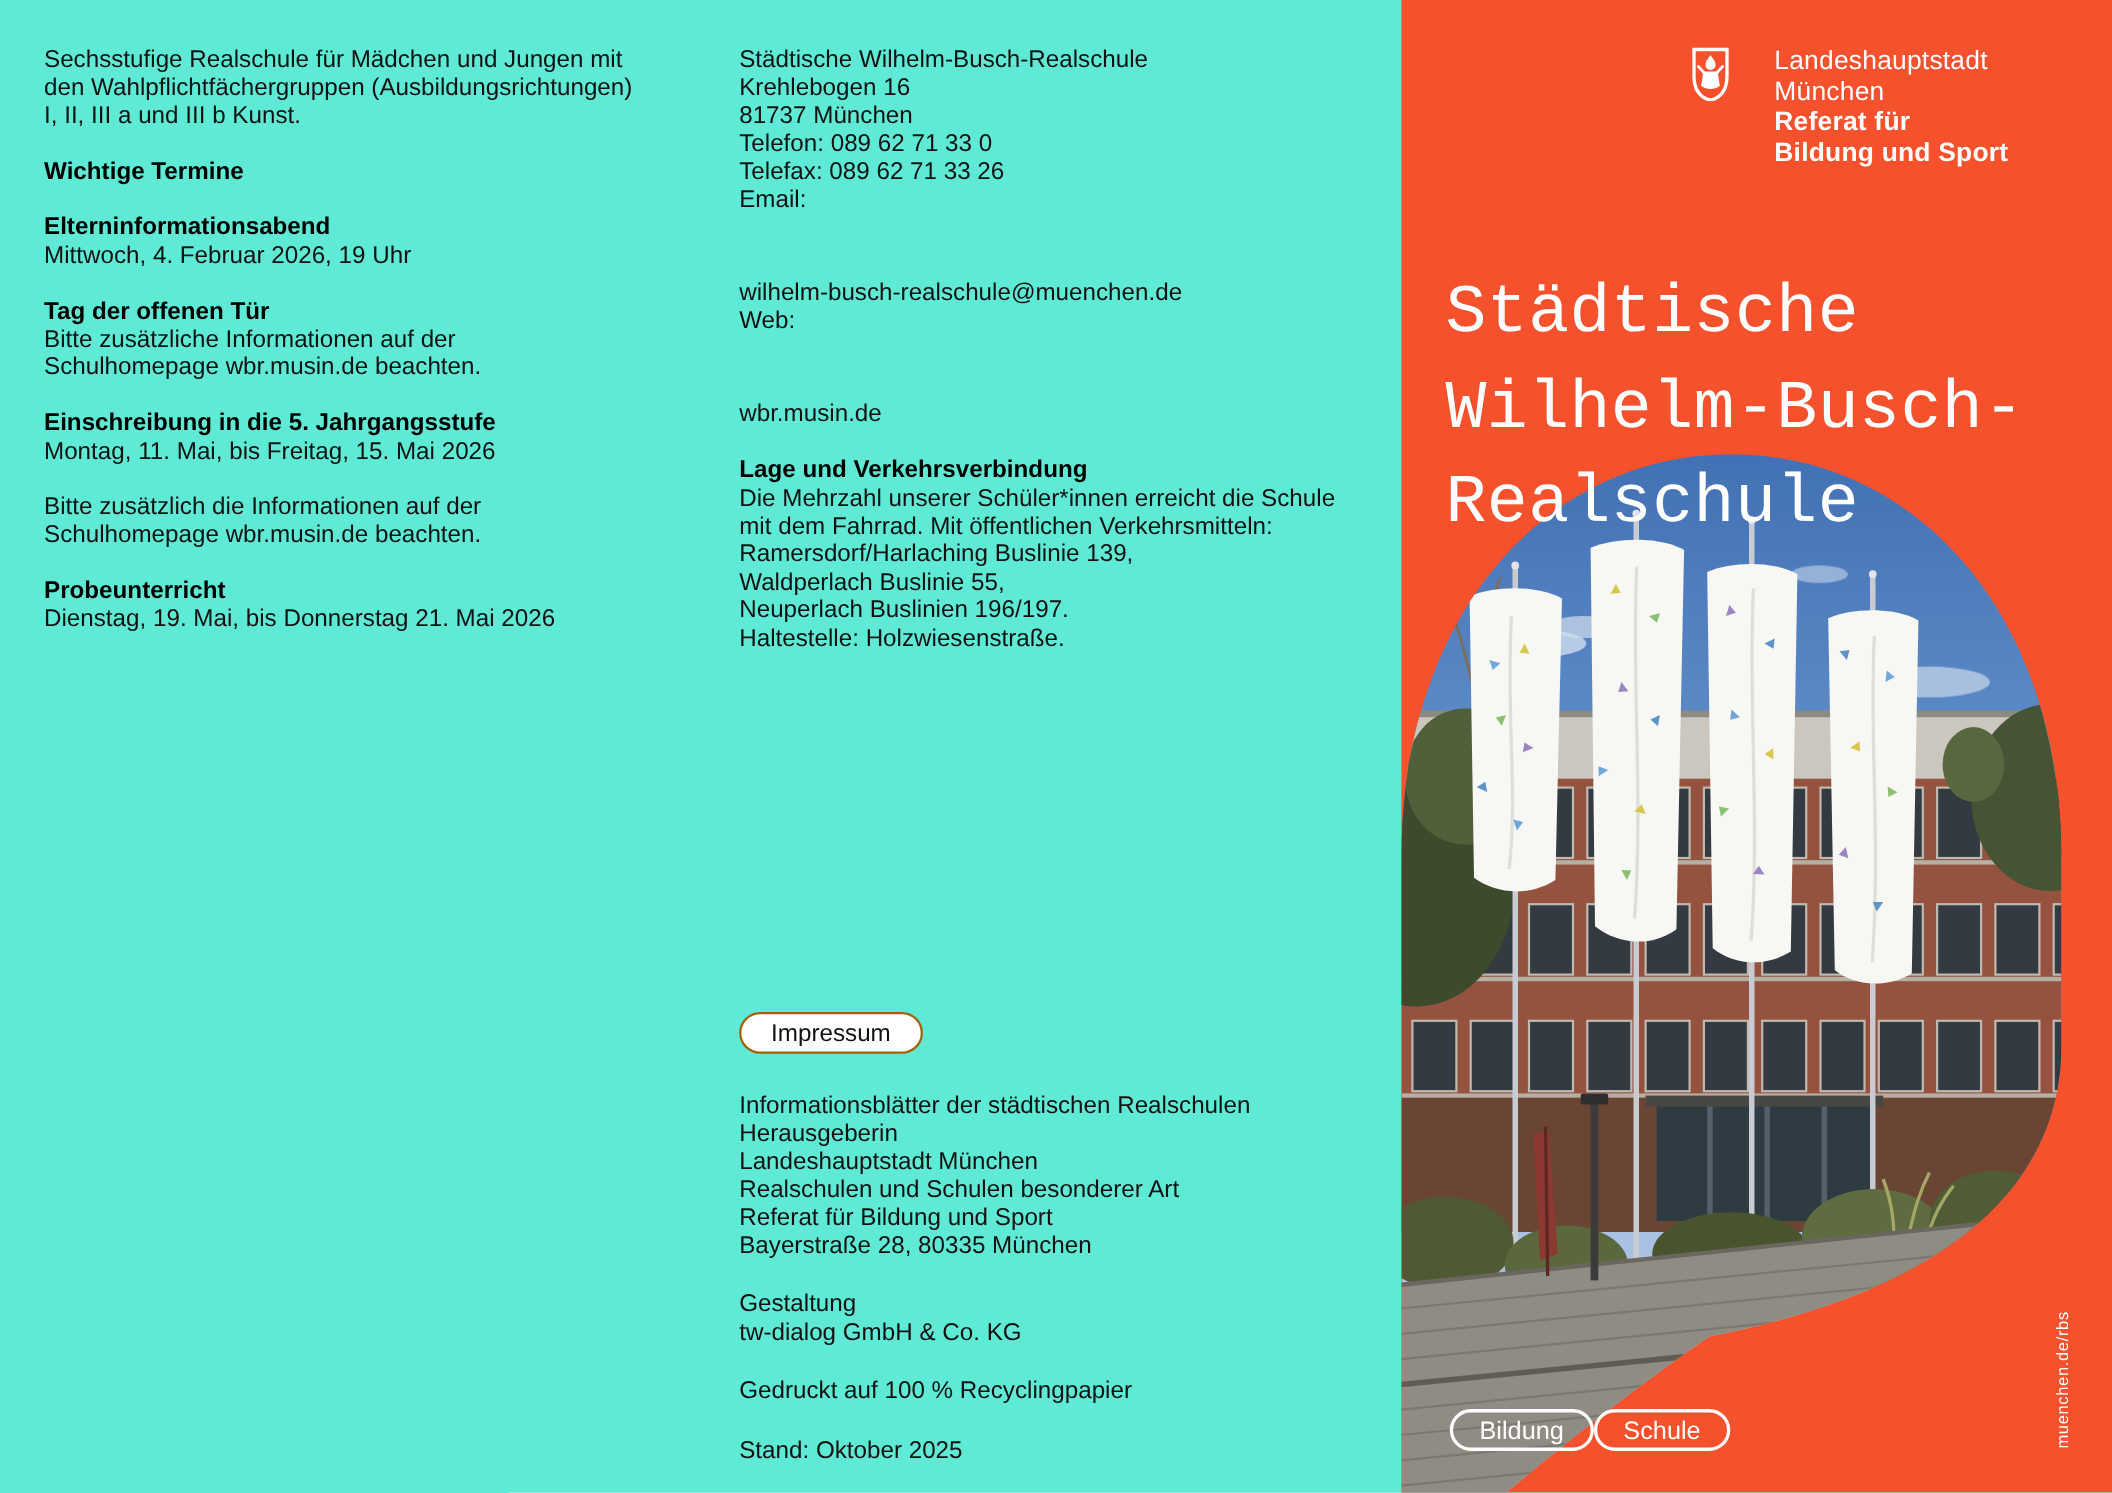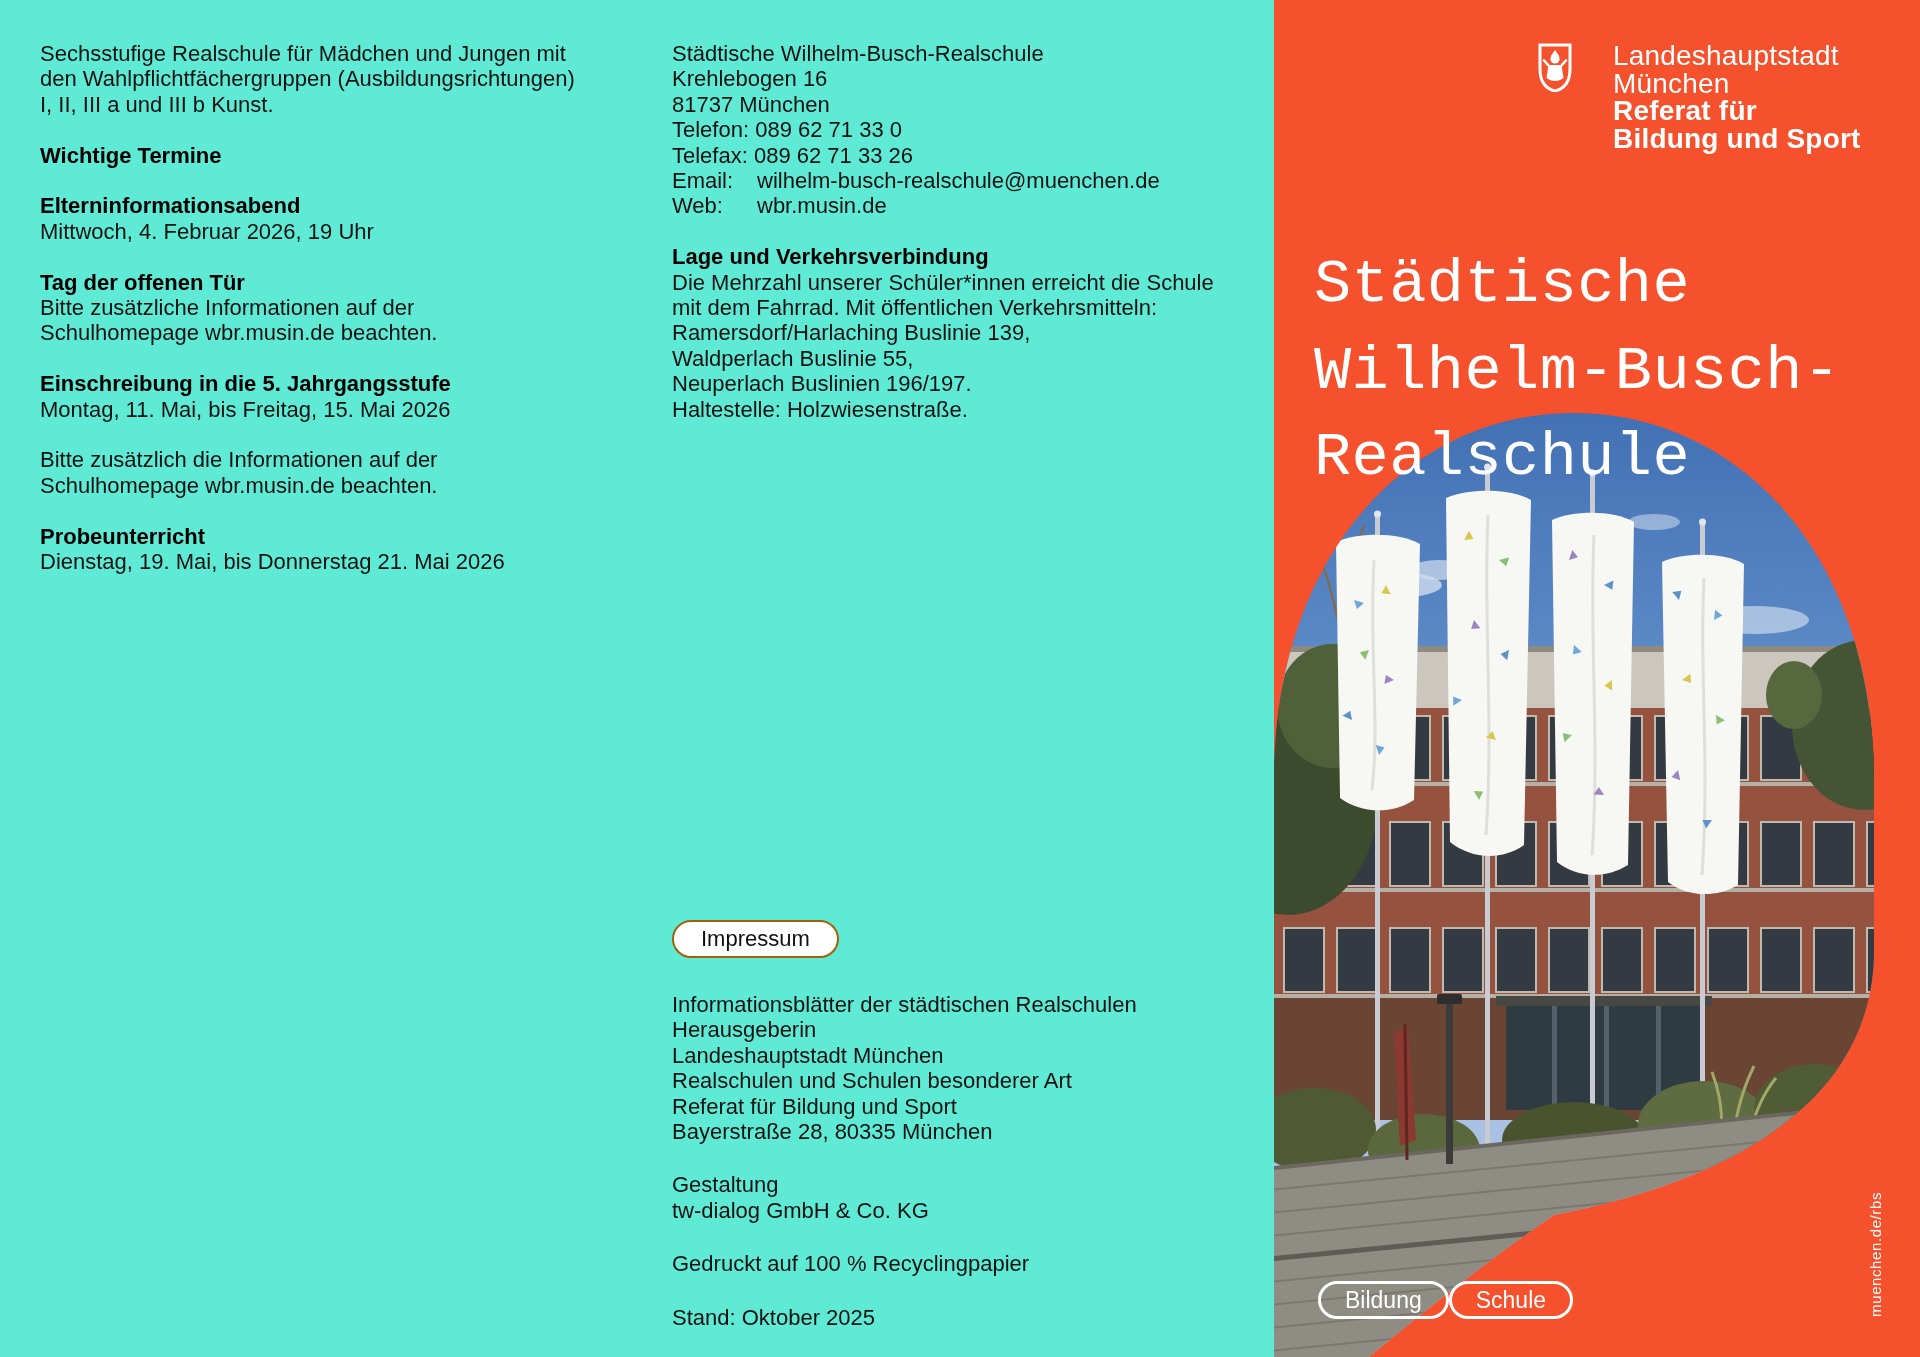--- a/index.html
+++ b/index.html
@@ -5,32 +5,32 @@
   html,body{margin:0;padding:0;background:#e8e8e8;}
   .page{position:relative;width:1920px;height:1357px;background:#5eead4;overflow:hidden;
         font-family:"Liberation Sans","DejaVu Sans",sans-serif;color:#111;}
   
   .col{position:absolute;white-space:nowrap;}
   .left-col{left:40px;top:41px;width:600px;}
   .mid-col{left:672px;top:41px;width:560px;}
   .t-line{font-size:22px;line-height:25.4px;color:#121212;}
   .bold{font-weight:700;color:#000;margin-top:12px;}
   .block{margin:0 0 25.4px 0;}
-  .lv-row{display:flex;}
+  .lv-row{display:flex;flex-direction:column;}
   .lv-label{width:85px;flex:0 0 85px;}
   .imprint{position:absolute;left:672px;top:992px;white-space:nowrap;}
   .imprint .group{margin:0 0 28px 0;}
   .impressum-btn{position:absolute;left:672px;top:920px;height:38px;padding:0 27px;
        display:inline-flex;align-items:center;justify-content:center;
        border:2px solid #a16207;border-radius:20px;background:#fff;
        font-size:22px;color:#111;cursor:pointer;box-sizing:border-box;}
   
   .panel{position:absolute;left:1274px;top:0;width:646px;height:1357px;background:#F4512C;overflow:hidden;}
   .logo{position:absolute;left:263px;top:42px;display:flex;gap:40px;z-index:5;}
-  .logo-text{color:#fff;font-size:28px;line-height:27.6px;letter-spacing:.2px;}
+  .logo-text{color:#fff;font-size:24px;line-height:27.6px;letter-spacing:.2px;}
   .logo-text .lt-bold{font-weight:700;}
   .cover-title{position:absolute;left:40px;top:242px;z-index:4;color:#fff;
        font-size:62px;line-height:86.5px;font-weight:400;letter-spacing:.4px;white-space:nowrap;font-family:Liberation Mono, monospace;}
   .photo{position:absolute;left:0;top:0;z-index:1;}
   .pill-row{position:absolute;left:44px;top:1281px;display:flex;z-index:6;}
   .pill{height:38px;box-sizing:border-box;border:3.5px solid #fff;border-radius:19px;
        padding:0 24px;display:inline-flex;align-items:center;justify-content:center;
        color:#fff;font-size:23px;background:transparent;cursor:pointer;}
   .vert-url{position:absolute;right:36px;bottom:40px;z-index:6;color:#fff;font-size:15px;
        letter-spacing:.6px;writing-mode:vertical-rl;transform:rotate(180deg);}

